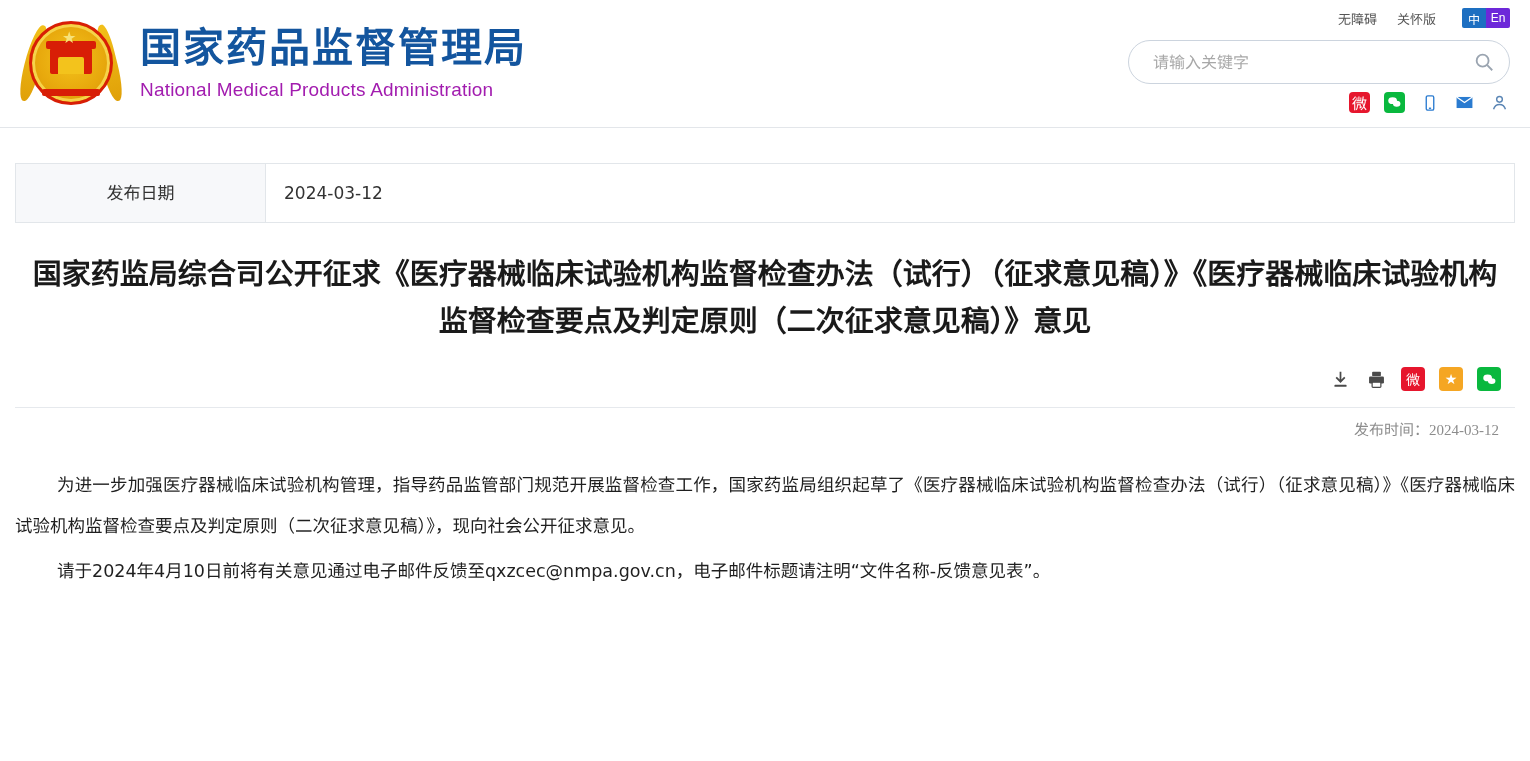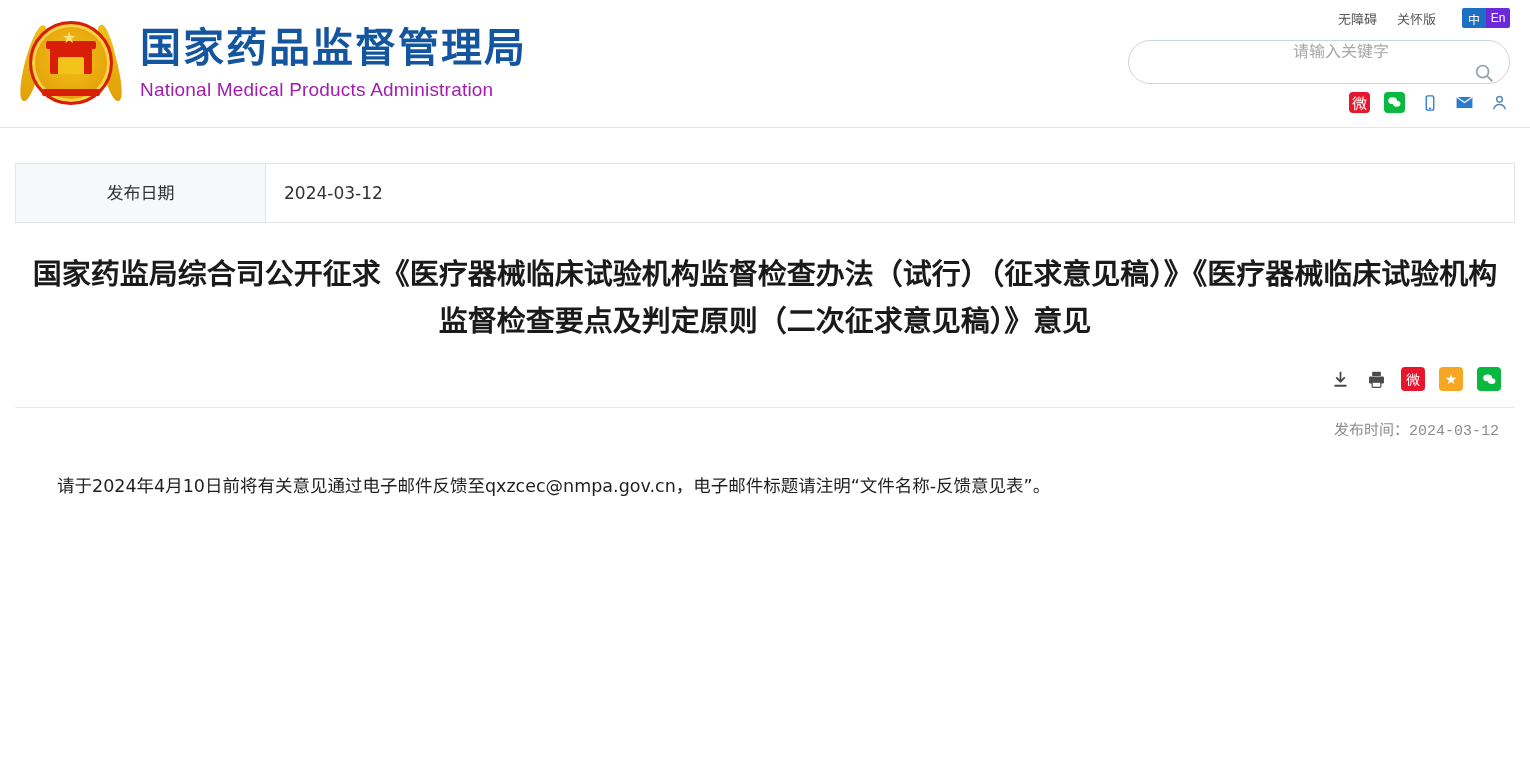--- a/index.html
+++ b/index.html
@@ -143,23 +143,22 @@
   .search-box {
     position: absolute;
     right: 20px;
     top: 40px;
     width: 382px;
     height: 44px;
     border: 1px solid #ccd4de;
     border-radius: 22px;
     background: #fff;
     display: flex;
-    align-items: flex-end;
+    align-items: center;
     padding: 0 14px 0 22px;
-    flex-direction: column;
   }
   .search-box input {
     flex: 1;
     border: 0;
     outline: 0;
     font-size: 16px;
     color: #333;
     background: transparent;
     font-family: "DejaVu Sans", "Liberation Sans", sans-serif;
   }
@@ -259,21 +258,21 @@
     border-top: 1px solid #e6e9ed;
   }
 
   .publish-line {
     width: 1500px;
     margin: 10px auto 0;
     text-align: right;
     padding-right: 16px;
     font-size: 15px;
     color: #8c8c8c;
-    font-family: Liberation Mono, monospace;
+    font-family: Liberation Serif, serif;
   }
 
   .body-text {
     width: 1500px;
     margin: 26px auto 0;
     font-family: "DejaVu Sans", "Liberation Sans", sans-serif;
     font-size: 17.5px;
     color: #1f1f1f;
     line-height: 41px;
     text-align: justify;
@@ -384,14 +383,15 @@
   </span>
 </div>
 
 <div class="divider"></div>
 
 <div class="publish-line">
   <span>发布时间：</span><span>2024-03-12</span>
 </div>
 
 <div class="body-text">
+  <p class="indent">为进一步加强医疗器械临床试验机构管理，指导药品监管部门规范开展监督检查工作，国家药监局组织起草了《医疗器械临床试验机构监督检查办法（试行）（征求意见稿）》《医疗器械临床试验机构监督检查要点及判定原则（二次征求意见稿）》，现向社会公开征求意见。</p>
   <p class="indent">请于2024年4月10日前将有关意见通过电子邮件反馈至qxzcec@nmpa.gov.cn，电子邮件标题请注明“文件名称-反馈意见表”。</p>
 </div>
 
 </body></html>

